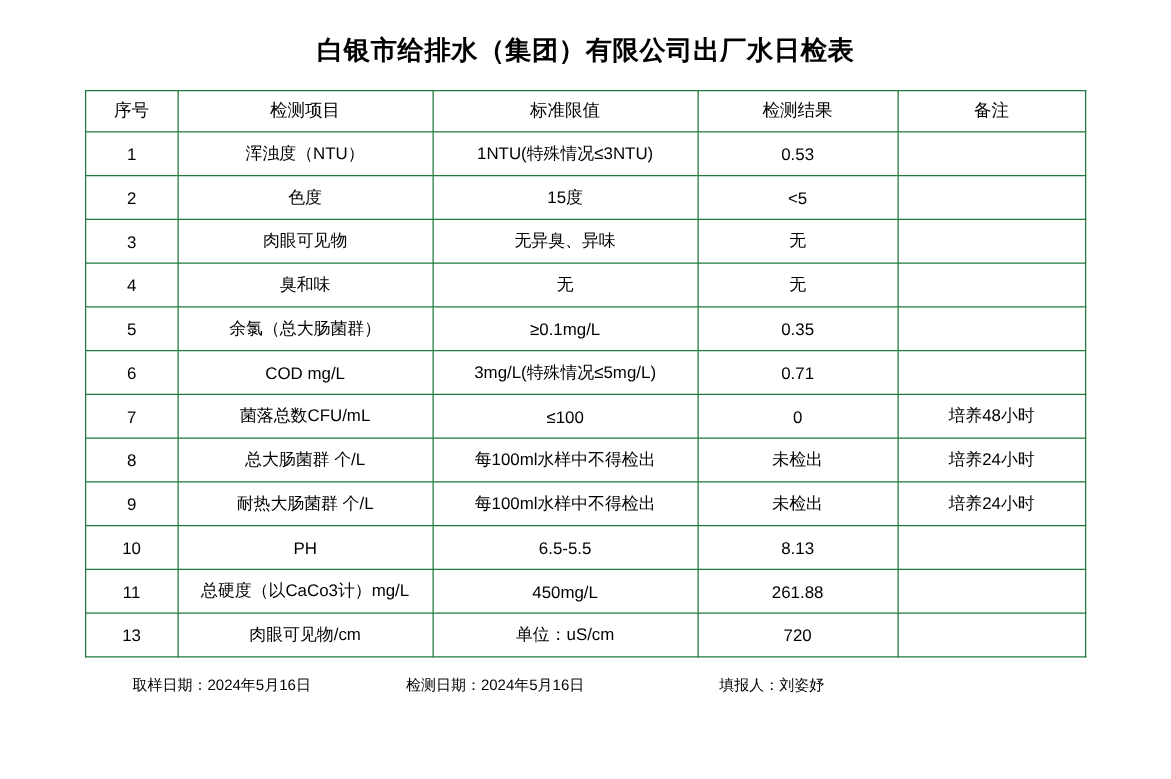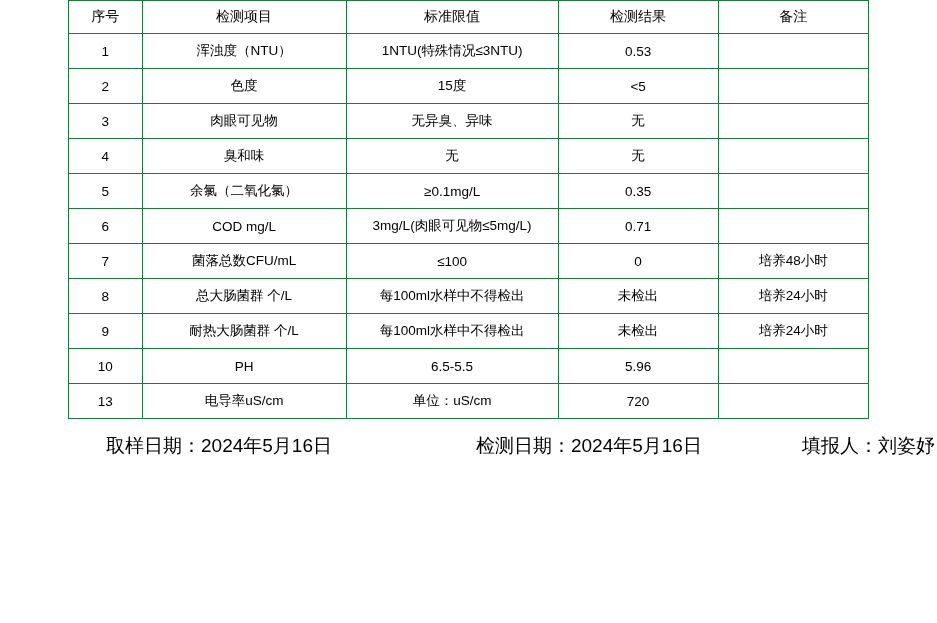--- a/index.html
+++ b/index.html
@@ -56,35 +56,35 @@
   col.c0 { width: 9.2%; }
   col.c1 { width: 25.5%; }
   col.c2 { width: 26.5%; }
   col.c3 { width: 20.0%; }
   col.c4 { width: 18.8%; }
 
   .footer {
     display: flex;
     padding: 0 68px;
     margin-top: 14px;
-    font-size: 19px;
-    gap: 40px;
+    font-size: 12px;
   }
   .footer .f-item {
     white-space: nowrap;
   }
   .footer .f-sample { margin-left: 38px; }
-  .footer .f-test { margin-left: 104px; }
-  .footer .f-filler { margin-left: 60px; }
+  .footer .f-test { margin-left: 76px; }
+  .footer .f-filler { margin-left: 108px; }
 </style>
 </head>
 <body>
 
 <div class="page">
 
+  <div class="doc-title">白银市给排水（集团）有限公司出厂水日检表</div>
 
   <div class="table-wrap">
     <table class="report">
       <colgroup>
         <col class="c0">
           <col class="c1">
           <col class="c2">
           <col class="c3">
           <col class="c4">
       </colgroup>
@@ -121,29 +121,29 @@
         </tr>
         <tr>
           <td>4</td>
           <td>臭和味</td>
           <td>无</td>
           <td>无</td>
           <td></td>
         </tr>
         <tr>
           <td>5</td>
-          <td>余氯（二氧化氯）</td>
+          <td>余氯（总大肠菌群）</td>
           <td>≥0.1mg/L</td>
           <td>0.35</td>
           <td></td>
         </tr>
         <tr>
           <td>6</td>
           <td>COD          mg/L</td>
-          <td>3mg/L(肉眼可见物≤5mg/L)</td>
+          <td>3mg/L(特殊情况≤5mg/L)</td>
           <td>0.71</td>
           <td></td>
         </tr>
         <tr>
           <td>7</td>
           <td>菌落总数CFU/mL</td>
           <td>≤100</td>
           <td>0</td>
           <td>培养48小时</td>
         </tr>
@@ -158,26 +158,33 @@
           <td>9</td>
           <td>耐热大肠菌群 个/L</td>
           <td>每100ml水样中不得检出</td>
           <td>未检出</td>
           <td>培养24小时</td>
         </tr>
         <tr>
           <td>10</td>
           <td>PH</td>
           <td>6.5-5.5</td>
-          <td>5.96</td>
+          <td>8.13</td>
+          <td></td>
+        </tr>
+        <tr>
+          <td>11</td>
+          <td>总硬度（以CaCo3计）mg/L</td>
+          <td>450mg/L</td>
+          <td>261.88</td>
           <td></td>
         </tr>
         <tr>
           <td>13</td>
-          <td>电导率uS/cm</td>
+          <td>肉眼可见物/cm</td>
           <td>单位：uS/cm</td>
           <td>720</td>
           <td></td>
         </tr>
       </tbody>
     </table>
   </div>
 
   <div class="footer">
     <div class="f-item f-sample">取样日期：2024年5月16日</div>

